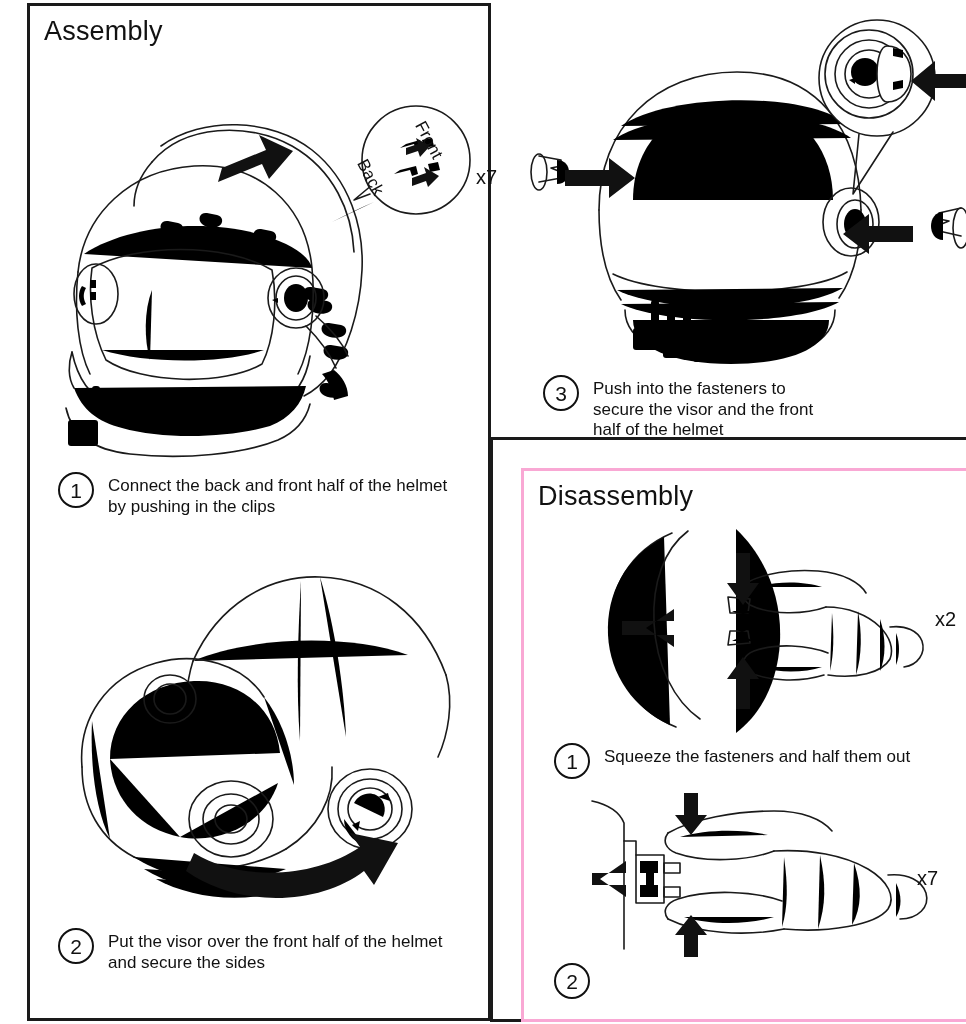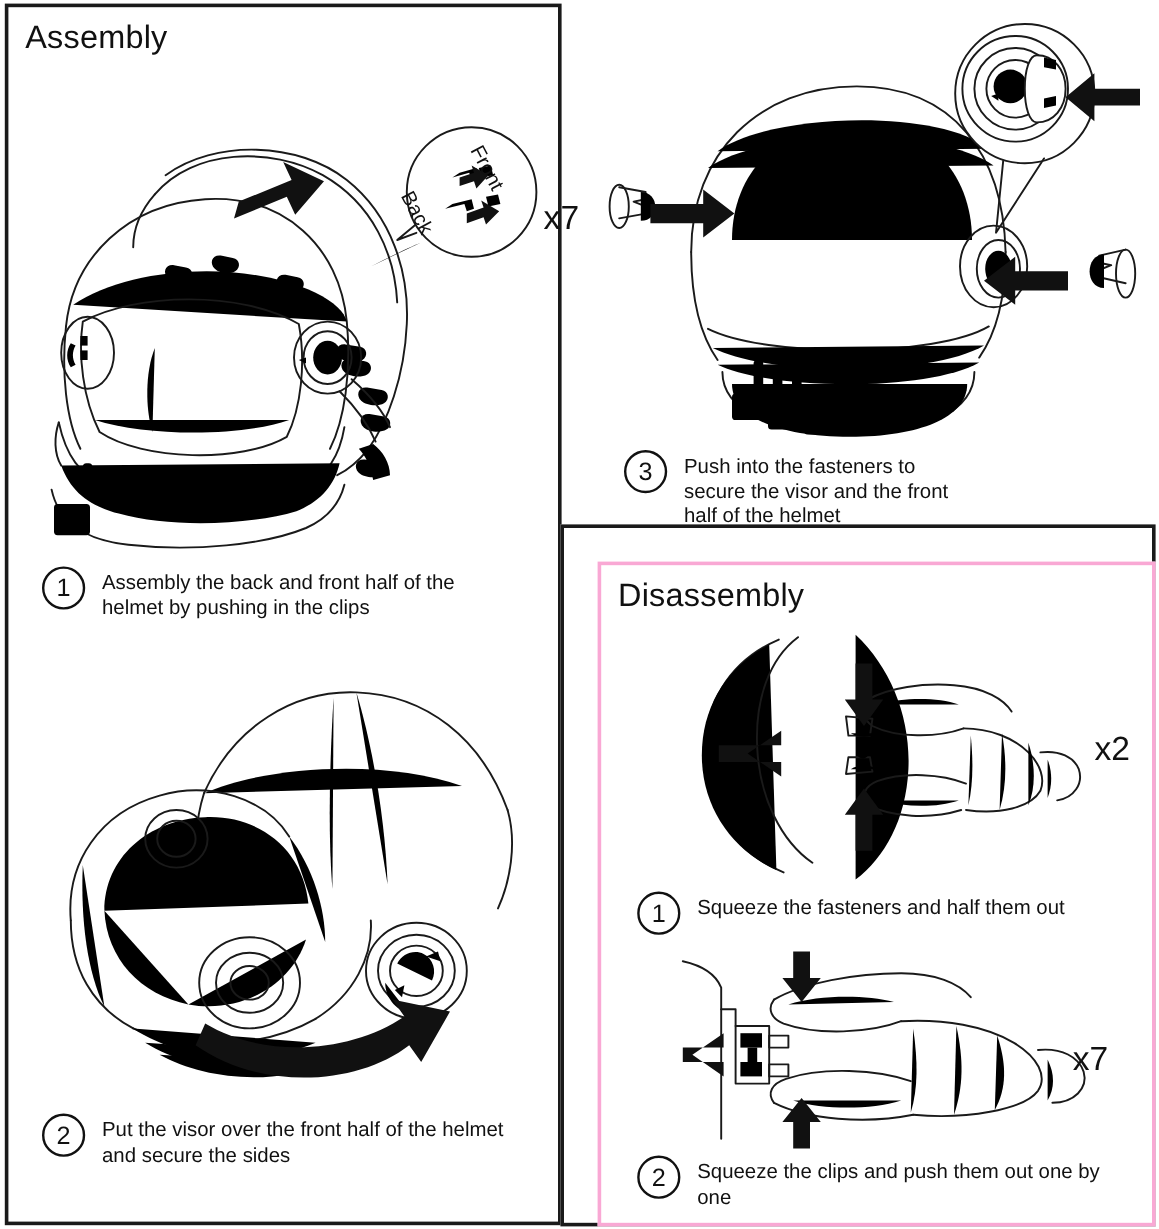--- a/index.html
+++ b/index.html
@@ -13,20 +13,21 @@
     font-family: "Liberation Sans", sans-serif;
     color: #1a1a1a;
     position: relative;
     overflow: hidden;
   }
   .page {
     position: absolute;
     inset: 0;
     width: 791px;
     height: 1024px;
+    margin-left: 23px;
   }
 
   
   .panel {
     position: absolute;
     background: #ffffff;
     border: 3px solid #1a1a1a;
     box-sizing: border-box;
   }
   #assembly-panel {
@@ -85,21 +86,21 @@
     font-size: 17px;
     line-height: 1.22;
     color: #111;
     padding-top: 4px;
     max-width: 345px;
   }
 
   
   .mult-label {
     position: absolute;
-    font-size: 28px;
+    font-size: 20px;
     color: #111;
     white-space: nowrap;
   }
   .rot-label {
     position: absolute;
     font-size: 17px;
     color: #111;
     white-space: nowrap;
     transform-origin: left top;
   }
@@ -216,21 +217,21 @@
         <path class="solid" d="M58 46 l12 -4 l-2 -6 l14 8 l-10 11 l-2 -6 l-12 4z"></path>
         <path class="solid" d="M64 76 l14 -5 l-2 -6 l15 9 l-11 11 l-2 -6 l-14 5z"></path>
       </svg>
     </div>
     <div class="rot-label" style="left:398px; top:112px; transform: rotate(62deg);">Front</div>
     <div class="rot-label" style="left:340px; top:150px; transform: rotate(62deg);">Back</div>
     <div class="mult-label" style="left:446px; top:160px;">x7</div>
 
     <div class="step" style="left:28px; top:466px;">
       <div class="step-badge">1</div>
-      <div class="step-text">Assembly the back and front half of the helmet by pushing in the clips</div>
+      <div class="step-text">Connect the back and front half of the helmet by pushing in the clips</div>
     </div>
 
     <div class="illus" style="left:18px; top:565px;">
       <svg width="430" height="345" viewBox="0 0 430 345">
 
         <path class="ln" d="M145 90 C170 34 220 4 272 6 C330 8 376 44 398 104"></path>
         <path class="ln" d="M145 90 C138 112 136 140 140 164"></path>
         <path class="ln" d="M398 104 C406 132 400 164 390 186"></path>
 
         <path class="ln-thin" d="M253 10 C250 60 248 120 252 170"></path>
@@ -443,19 +444,18 @@
           <path class="solid" d="M96 168 l14 0 l0 -22 l9 0 l-16 -20 l-16 20 l9 0z"></path>
 
           <path class="solid" d="M4 84 l34 0 l0 -12 l-26 18 l26 18 l0 -12 l-34 0z"></path>
         </svg>
       </div>
 
       <div class="mult-label" style="left:393px; top:396px;">x7</div>
 
       <div class="step" style="left:30px; top:492px;">
         <div class="step-badge">2</div>
-        <div class="step-text" style="max-width:345px;">Squeeze the clips and push them out one by one</div>
       </div>
 
     </div>
   </div>
 
 </div>
 
 </body></html>

